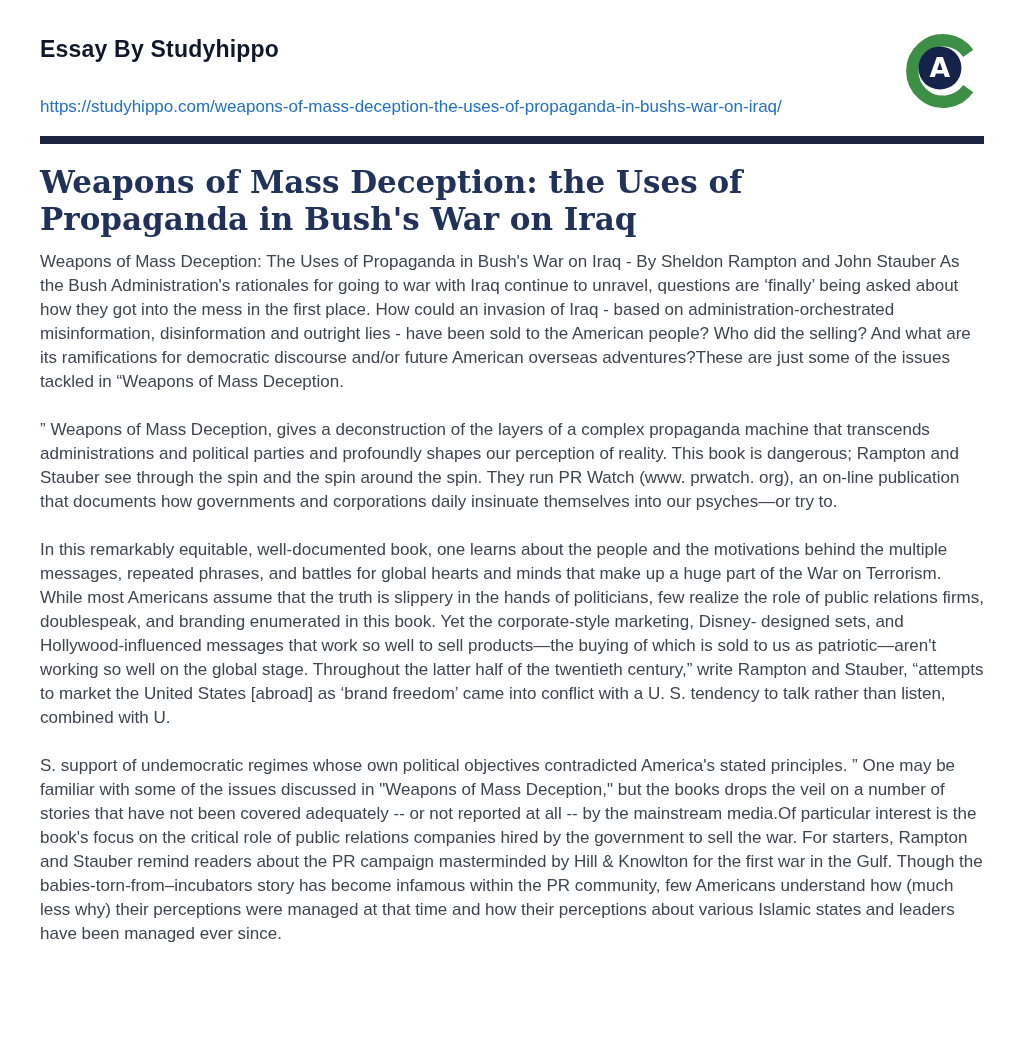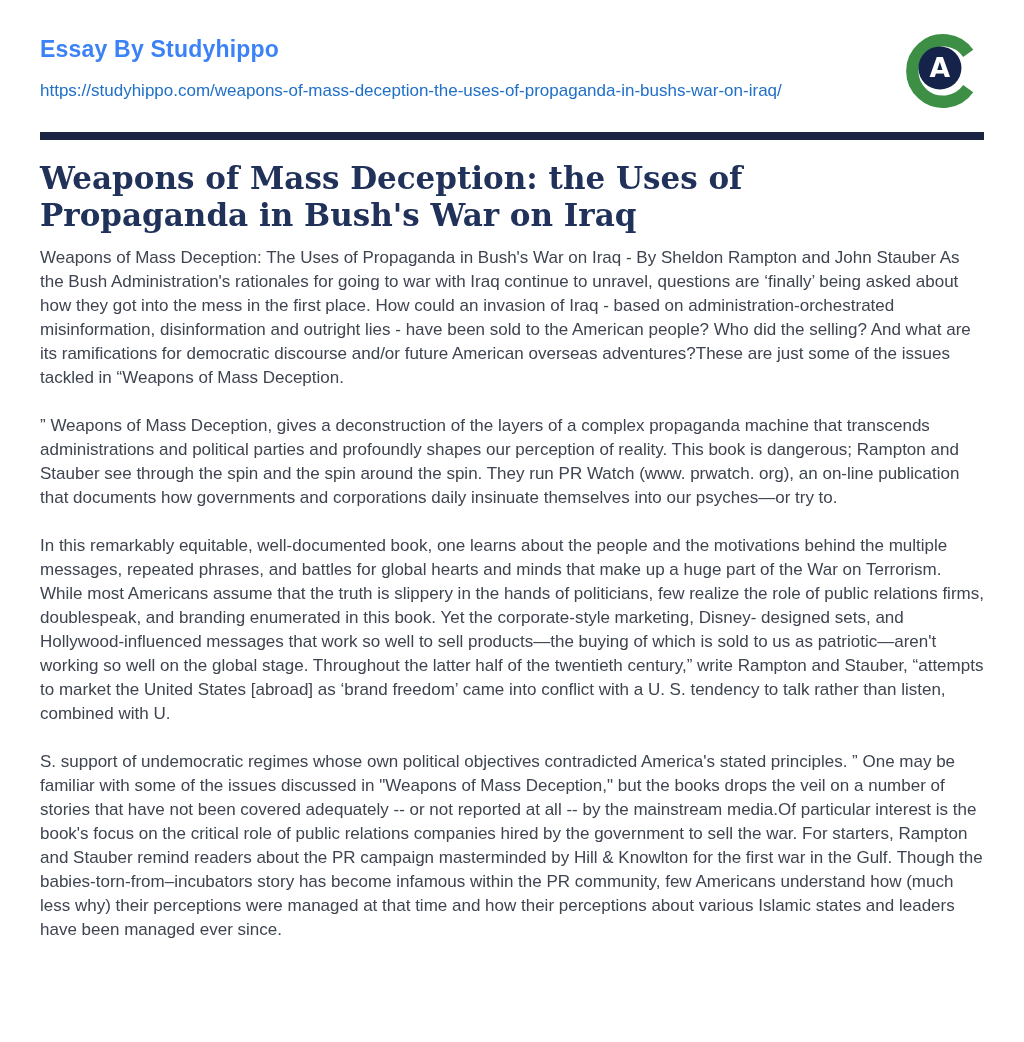--- a/index.html
+++ b/index.html
@@ -11,29 +11,29 @@
     font-family: "Liberation Sans", sans-serif;
     position: relative;
   }
   .header {
     display: flex;
     justify-content: space-between;
     align-items: flex-start;
     padding: 36px 40px 0 40px;
   }
   .byline {
-    color: #3b82f6;
+    color: #0f172a;
     font-size: 23px;
     font-weight: 700;
     letter-spacing: 0.2px;
     line-height: 27px;
   }
   .url {
     display: block;
-    margin-top: 14px;
+    margin-top: 30px;
     color: #2170c8;
     font-size: 17px;
     line-height: 27px;
     max-width: 790px;
     text-decoration: none;
     word-break: break-word;
     cursor: pointer;
   }
   .logo-wrap {
     width: 82px;

